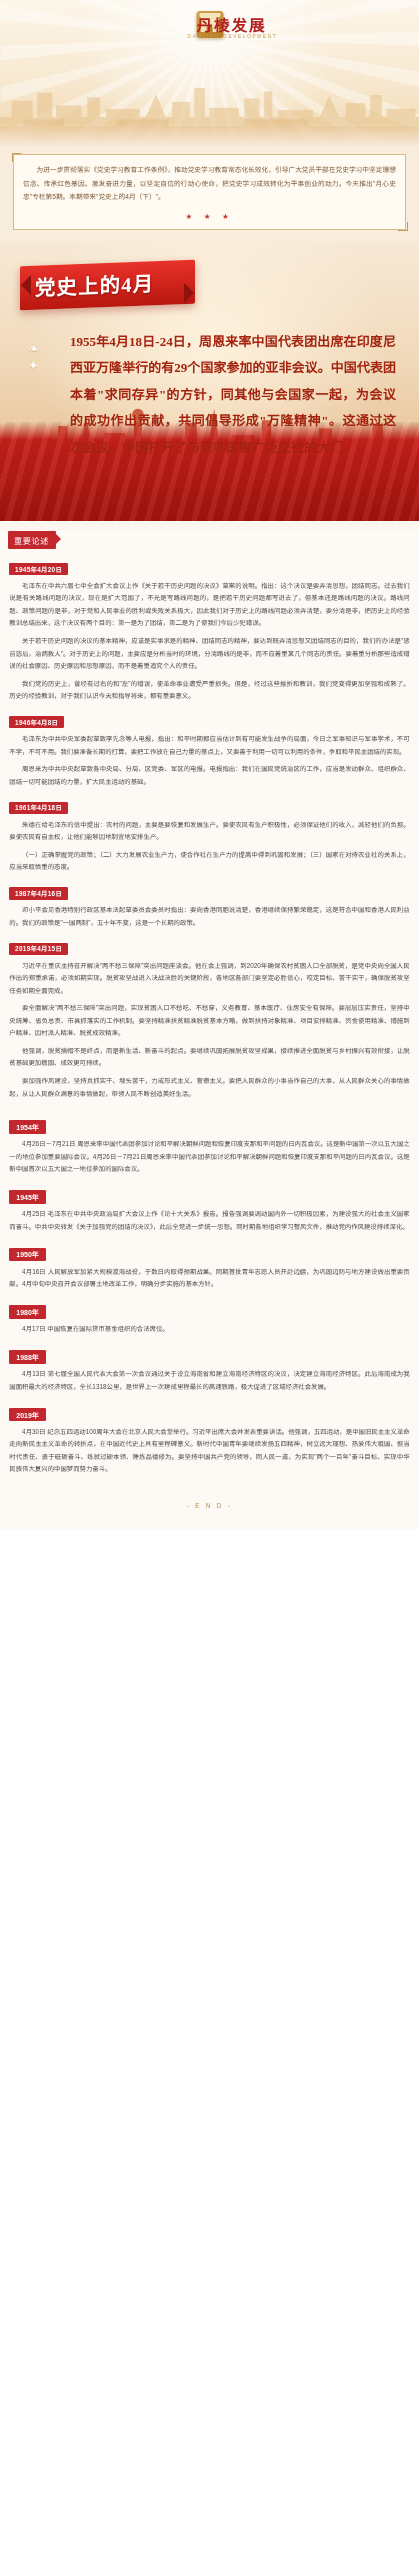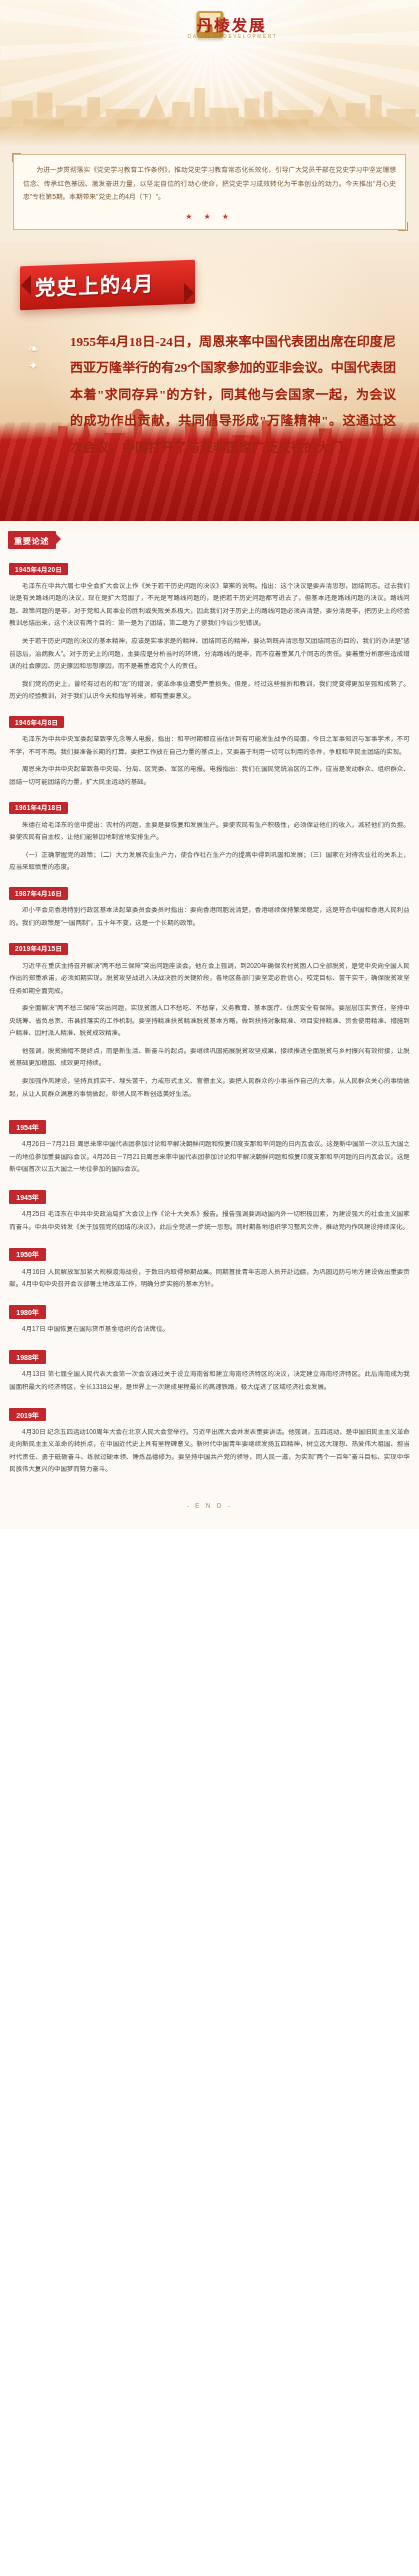--- a/index.html
+++ b/index.html
@@ -209,21 +209,21 @@
     padding: 0 0 5.8px;
   }
   .sec-head {
     display: flex; align-items: center;
     margin: 10.5px 0 5.8px 8.2px;
   }
   .sec-head .tag {
     background: #c1272d;
     color: #fff;
     font-size: 8.2px;
-    font-weight: bold;
+    font-weight: normal;
     padding: 2.9px 7px 2.9px 5.8px;
     border-radius: 1.2px;
     position: relative;
     letter-spacing: 0.6px;
   }
   .sec-head .tag:after {
     content: "";
     position: absolute; right: -5.2px; top: 0;
     border: 8.2px solid transparent;
     border-left-color: #c1272d;

